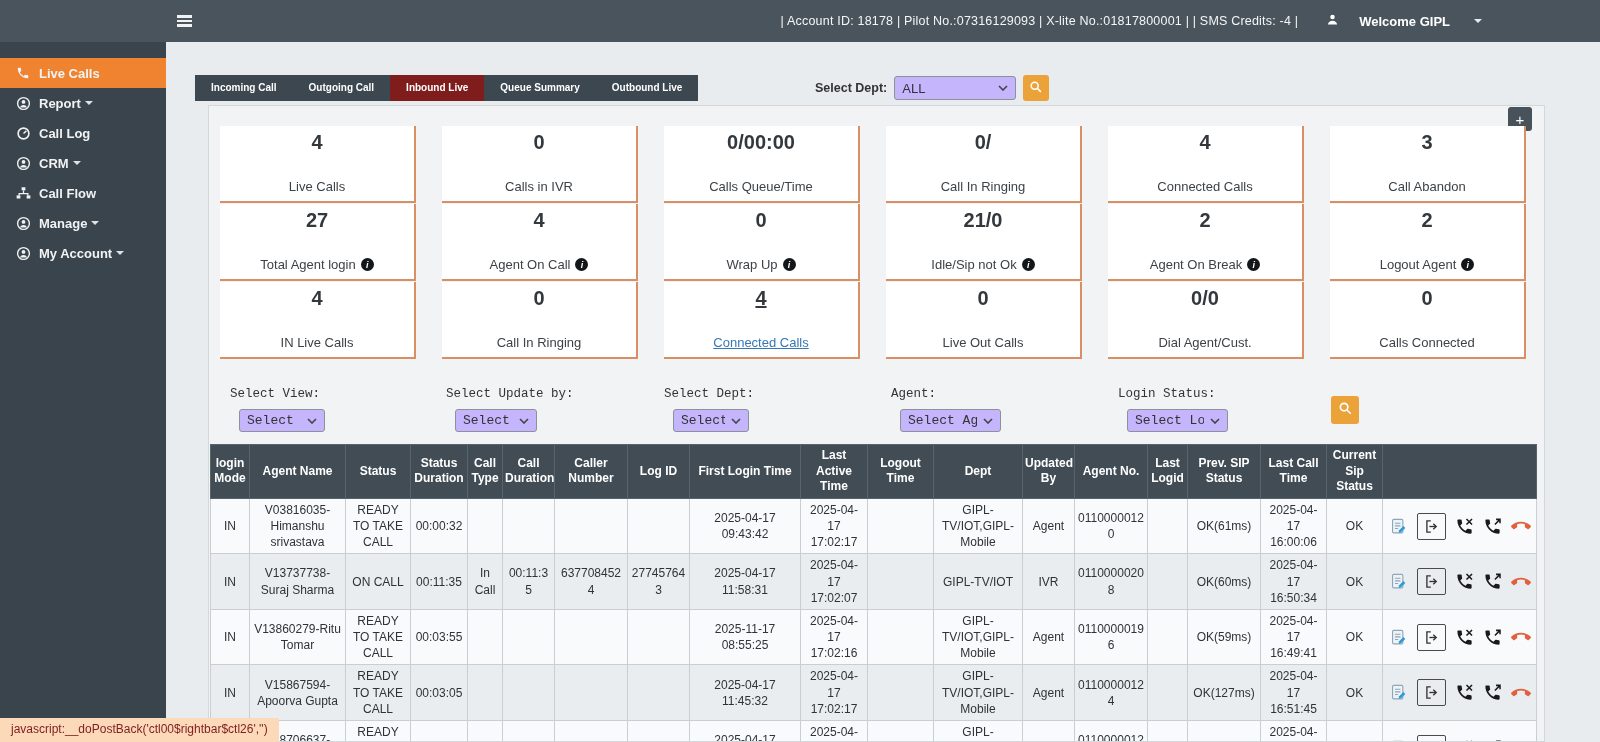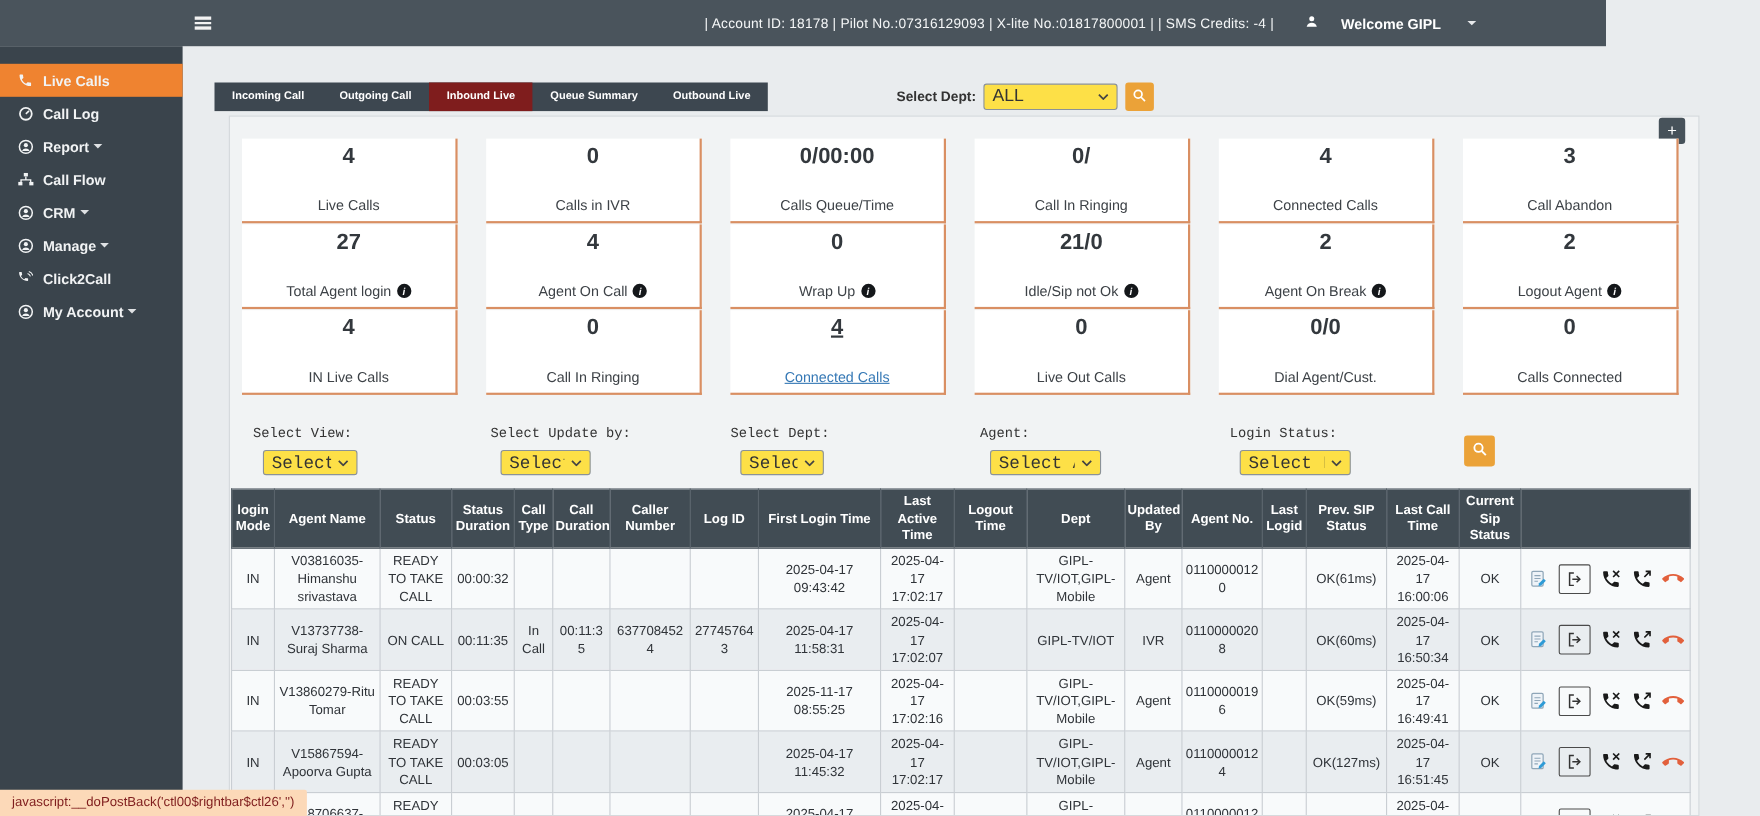--- a/index.html
+++ b/index.html
@@ -1,20 +1,20 @@
 <!DOCTYPE html>
 <html><head>
 <meta charset="utf-8">
 <style>
   * { box-sizing: border-box; margin: 0; padding: 0; }
   html,body { width:1600px; height:742px; overflow:hidden; }
   body { font-family:"Liberation Sans", sans-serif; background:#e9ecee; position:relative; }
 
   
-  .topbar { position:absolute; left:0; top:0; width:1460px; height:42px; background:#4a545c;
+  .topbar { position:absolute; left:0; top:0; width:1600px; height:42px; background:#4a545c;
             display:flex; align-items:center; color:#fff; z-index:5; }
   .hamburger { margin-left:177px; width:15px; cursor:pointer; }
   .hamburger span { display:block; height:2.4px; background:#f2f2f2; margin:2.2px 0; }
   .acct-info { margin-left:auto; font-size:12.5px; color:#f4f6f7; letter-spacing:.2px; }
   .welcome { display:flex; align-items:center; gap:20px; margin-left:28px; margin-right:118px;
              font-size:13px; font-weight:bold; cursor:pointer; }
   .caret { width:0; height:0; border-left:4px solid transparent; border-right:4px solid transparent;
            border-top:4px solid #e8eaec; display:inline-block; margin-left:4px; }
 
   
@@ -29,23 +29,23 @@
   
   .main { position:absolute; left:166px; top:42px; width:1434px; height:700px; background:#e9ecee; }
 
   
   .tabrow { position:absolute; left:29px; top:33px; right:0; height:26px; }
   .tabs { display:inline-flex; background:#3d4750; }
   .tab { padding:0 16px; line-height:26px; color:#fff; font-size:10px; font-weight:bold; cursor:pointer; }
   .tab.active { background:#7f1d1d; }
   .dept-group { position:absolute; left:620px; top:0; display:flex; align-items:center; gap:7px; }
   .dept-label { font-size:12.5px; font-weight:bold; color:#333; }
-  .fake-select { background:#fde047; border:1px solid #8b9298; border-radius:3px; height:24px;
+  .fake-select { background:#c4b5fd; border:1px solid #8b9298; border-radius:3px; height:24px;
                  display:inline-flex; align-items:center; justify-content:space-between;
-                 padding:2px 7px; font-size:16px; color:#333; cursor:pointer; overflow:hidden; white-space:nowrap; }
+                 padding:2px 7px; font-size:13px; color:#333; cursor:pointer; overflow:hidden; white-space:nowrap; }
   .fake-select .chev { flex:0 0 auto; margin-left:6px; display:inline-flex; }
   .sq-btn { border:none; border-radius:3px; background:#eba238; display:inline-flex;
             align-items:center; justify-content:center; cursor:pointer; }
 
   
   .panel { position:absolute; left:42px; top:63px; width:1337px; height:637px; background:#f1f3f4;
            border:1px solid #d3d8db; overflow:hidden; }
   .plus-btn { position:absolute; right:12px; top:1px; width:24px; height:24px; background:#47525a;
               color:#fff; border:none; border-radius:3px; font-size:15px; line-height:1; cursor:pointer; }
 
@@ -115,35 +115,46 @@
         <span class="icn">
           <svg viewBox="0 0 24 24" width="14" height="14" fill="currentColor">
             <path d="M6.62 10.79c1.44 2.83 3.76 5.14 6.59 6.59l2.2-2.21c.27-.27.67-.36 1.02-.24 1.12.37 2.33.57 3.57.57.55 0 1 .45 1 1V20c0 .55-.45 1-1 1-9.39 0-17-7.61-17-17 0-.55.45-1 1-1h3.5c.55 0 1 .45 1 1 0 1.25.2 2.45.57 3.57.11.35.03.74-.25 1.02l-2.2 2.2z"></path>
           </svg>
         </span>
         <span>Live Calls</span>
       </div>
       <div class="side-item">
         <span class="icn">
           <svg viewBox="0 0 24 24" width="15" height="15">
+            <circle cx="12" cy="12" r="9.4" fill="none" stroke="currentColor" stroke-width="2.2"></circle>
+            <circle cx="12" cy="9.5" r="3" fill="currentColor"></circle>
+            <path d="M6.5 18.2c1-2.6 3-3.7 5.5-3.7s4.5 1.1 5.5 3.7" fill="currentColor"></path>
+          </svg>
+        </span>
+        <span>Report</span>
+        <span class="caret"></span>
+      </div>
+      <div class="side-item">
+        <span class="icn">
+          <svg viewBox="0 0 24 24" width="15" height="15">
             <circle cx="12" cy="12" r="8.6" fill="none" stroke="currentColor" stroke-width="2.6"></circle>
             <path d="M12 12l4.6-4.2" stroke="currentColor" stroke-width="2.4" fill="none"></path>
           </svg>
         </span>
         <span>Call Log</span>
       </div>
       <div class="side-item">
         <span class="icn">
           <svg viewBox="0 0 24 24" width="15" height="15">
             <circle cx="12" cy="12" r="9.4" fill="none" stroke="currentColor" stroke-width="2.2"></circle>
             <circle cx="12" cy="9.5" r="3" fill="currentColor"></circle>
             <path d="M6.5 18.2c1-2.6 3-3.7 5.5-3.7s4.5 1.1 5.5 3.7" fill="currentColor"></path>
           </svg>
         </span>
-        <span>Report</span>
+        <span>CRM</span>
         <span class="caret"></span>
       </div>
       <div class="side-item">
         <span class="icn">
           <svg viewBox="0 0 24 24" width="15" height="15" fill="currentColor">
             <rect x="9" y="2" width="6" height="5"></rect>
             <rect x="1" y="15" width="6" height="5"></rect>
             <rect x="17" y="15" width="6" height="5"></rect>
             <path d="M11 7h2v4h7v4h-2v-2H6v2H4v-4h7z"></path>
           </svg>
@@ -151,42 +162,22 @@
         <span>Call Flow</span>
       </div>
       <div class="side-item">
         <span class="icn">
           <svg viewBox="0 0 24 24" width="15" height="15">
             <circle cx="12" cy="12" r="9.4" fill="none" stroke="currentColor" stroke-width="2.2"></circle>
             <circle cx="12" cy="9.5" r="3" fill="currentColor"></circle>
             <path d="M6.5 18.2c1-2.6 3-3.7 5.5-3.7s4.5 1.1 5.5 3.7" fill="currentColor"></path>
           </svg>
         </span>
-        <span>CRM</span>
-        <span class="caret"></span>
-      </div>
-      <div class="side-item">
-        <span class="icn">
-          <svg viewBox="0 0 24 24" width="15" height="15">
-            <circle cx="12" cy="12" r="9.4" fill="none" stroke="currentColor" stroke-width="2.2"></circle>
-            <circle cx="12" cy="9.5" r="3" fill="currentColor"></circle>
-            <path d="M6.5 18.2c1-2.6 3-3.7 5.5-3.7s4.5 1.1 5.5 3.7" fill="currentColor"></path>
-          </svg>
-        </span>
         <span>Manage</span>
         <span class="caret"></span>
-      </div>
-      <div class="side-item">
-        <span class="icn">
-          <svg viewBox="0 0 24 24" width="14" height="14">
-            <path transform="scale(0.78)" d="M6.62 10.79c1.44 2.83 3.76 5.14 6.59 6.59l2.2-2.21c.27-.27.67-.36 1.02-.24 1.12.37 2.33.57 3.57.57.55 0 1 .45 1 1V20c0 .55-.45 1-1 1-9.39 0-17-7.61-17-17 0-.55.45-1 1-1h3.5c.55 0 1 .45 1 1 0 1.25.2 2.45.57 3.57.11.35.03.74-.25 1.02l-2.2 2.2z" fill="currentColor"></path>
-            <path d="M15.5 4.5c2.2.7 3.8 2.3 4.5 4.5M17.5 1.5c3.1 1 5.3 3.2 6.3 6.3" stroke="currentColor" stroke-width="1.7" fill="none"></path>
-          </svg>
-        </span>
-        <span>Click2Call</span>
       </div>
       <div class="side-item">
         <span class="icn">
           <svg viewBox="0 0 24 24" width="15" height="15">
             <circle cx="12" cy="12" r="9.4" fill="none" stroke="currentColor" stroke-width="2.2"></circle>
             <circle cx="12" cy="9.5" r="3" fill="currentColor"></circle>
             <path d="M6.5 18.2c1-2.6 3-3.7 5.5-3.7s4.5 1.1 5.5 3.7" fill="currentColor"></path>
           </svg>
         </span>
         <span>My Account</span>

